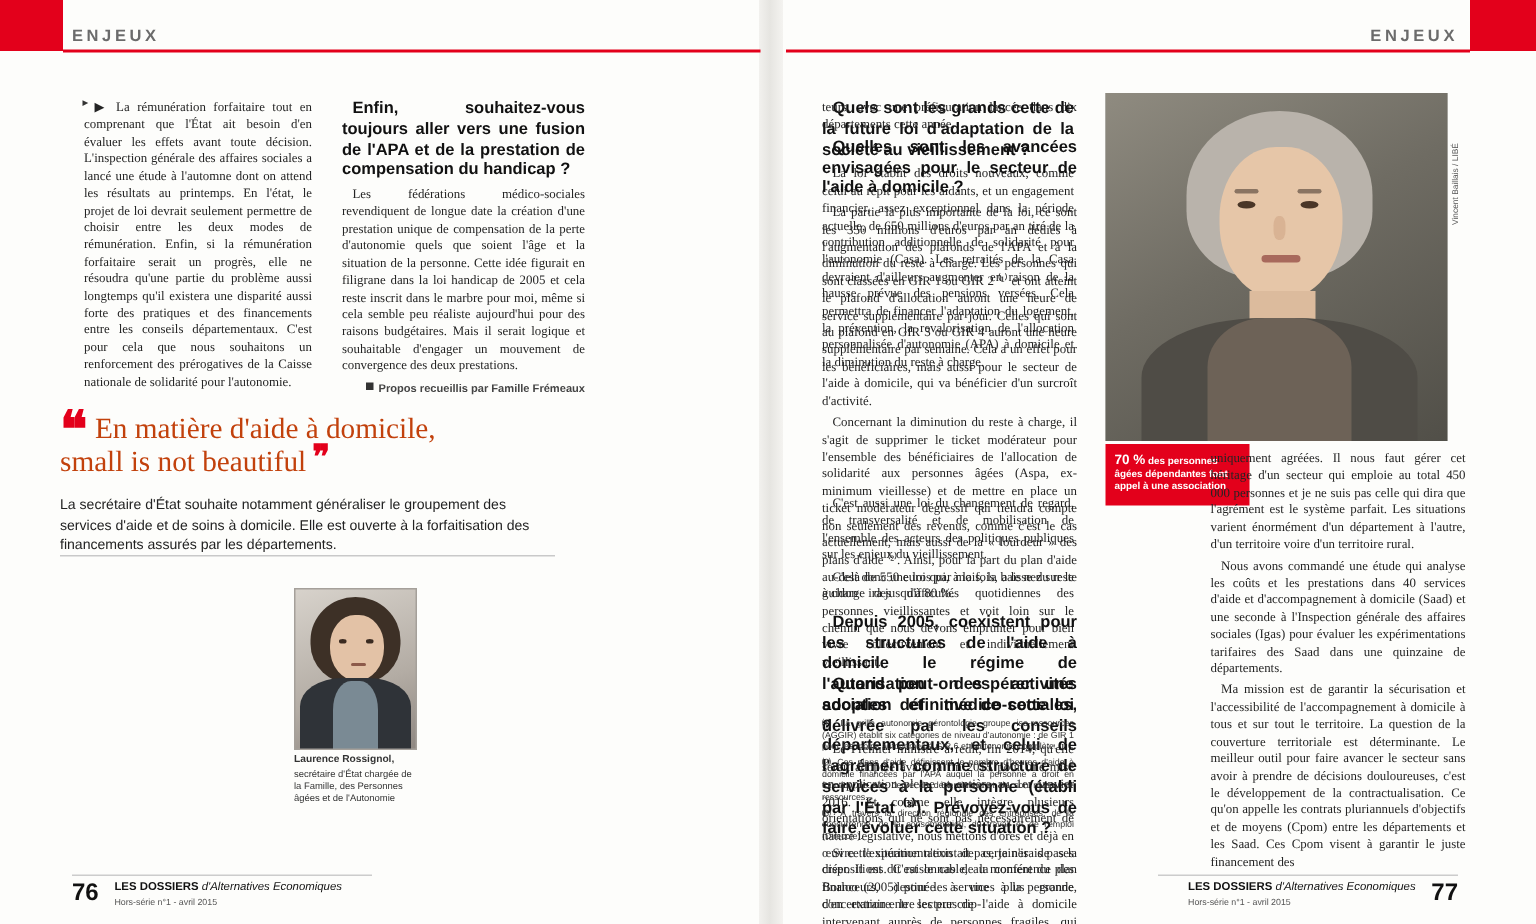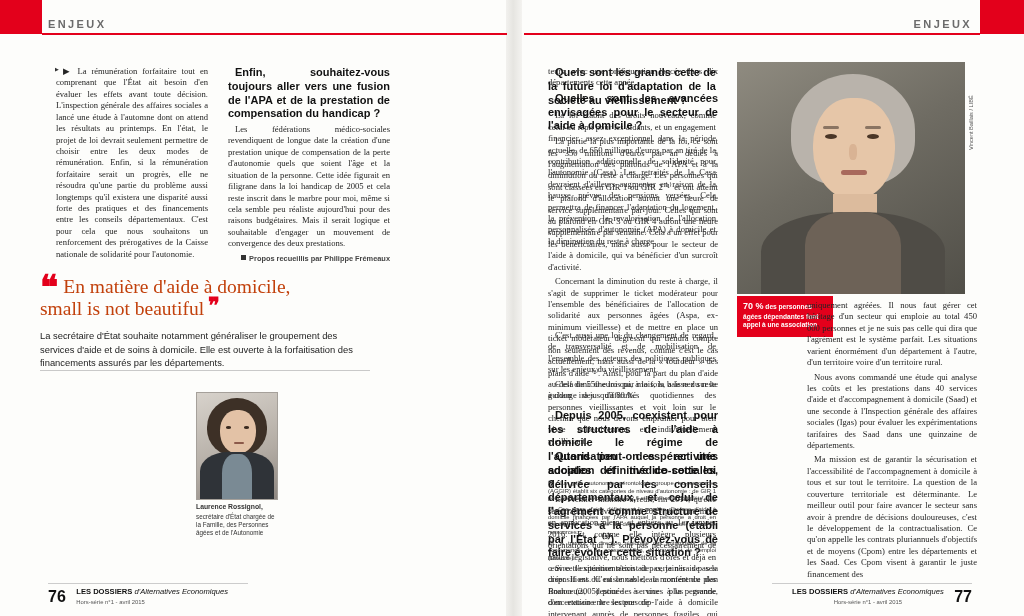--- a/index.html
+++ b/index.html
@@ -101,21 +101,21 @@
 
   
   #r1{position:absolute;left:548px;top:480px;width:168px;font-size:5.9px;line-height:1.3;
       text-align:justify;color:#333;font-family:"Liberation Sans",sans-serif;}
   #r1 p{margin:0 0 3px 0;text-indent:0;}
   #c6{left:807px;top:300px;width:170px;}
 
   
   .footer{position:absolute;bottom:12px;font-family:"Liberation Sans",sans-serif;}
   .fol-left{left:48px;bottom:10px;}
-  .fol-right{right:52px;bottom:10px;text-align:center;}
+  .fol-right{right:52px;bottom:10px;text-align:left;}
   .pg{font-size:16px;font-weight:700;color:#111;display:inline-block;vertical-align:middle;}
   .ftxt{display:inline-block;vertical-align:middle;margin-left:6px;font-size:7.6px;line-height:1.25;color:#111;}
   .ftxt .l1{font-weight:700;}
   .ftxt .l1 .alt{font-weight:400;font-style:italic;}
   .ftxt .l2{font-size:5.9px;color:#555;}
   .fol-right .ftxt{margin-left:0;margin-right:6px;}
 
   .footrule-l{position:absolute;left:48px;bottom:32px;width:200px;height:1px;background:#ccc;}
   .footrule-r{position:absolute;right:52px;bottom:32px;width:200px;height:1px;background:#ccc;}
 </style>
@@ -133,21 +133,21 @@
   <div class="hdr hdr-l">ENJEUX</div>
   <div class="hdr hdr-r">ENJEUX</div>
 
   <div class="col" id="c1">
     <p class="arrow-li">▶ La rémunération forfaitaire tout en comprenant que l'État ait besoin d'en évaluer les effets avant toute décision. L'inspection générale des affaires sociales a lancé une étude à l'automne dont on attend les résultats au printemps. En l'état, le projet de loi devrait seulement permettre de choisir entre les deux modes de rémunération. Enfin, si la rémunération forfaitaire serait un progrès, elle ne résoudra qu'une partie du problème aussi longtemps qu'il existera une disparité aussi forte des pratiques et des financements entre les conseils départementaux. C'est pour cela que nous souhaitons un renforcement des prérogatives de la Caisse nationale de solidarité pour l'autonomie.</p>
   </div>
 
   <div class="col" id="c2">
     <p class="subhead">Enfin, souhaitez-vous toujours aller vers une fusion de l'APA et de la prestation de compensation du handicap ?</p>
     <p>Les fédérations médico-sociales revendiquent de longue date la création d'une prestation unique de compensation de la perte d'autonomie quels que soient l'âge et la situation de la personne. Cette idée figurait en filigrane dans la loi handicap de 2005 et cela reste inscrit dans le marbre pour moi, même si cela semble peu réaliste aujourd'hui pour des raisons budgétaires. Mais il serait logique et souhaitable d'engager un mouvement de convergence des deux prestations.</p>
-    <div class="byline"><span class="sq"></span><span>Propos recueillis par Philippe Frémeaux</span></div>
+    <div class="byline"><span class="sq"></span><span>Propos recueillis par Famille Frémeaux</span></div>
   </div>
 
   <div class="quoteblock">
     <span class="quotemark">❝</span><span class="bigtitle">En matière d'aide à domicile,</span><br>
     <span class="bigtitle it">small is not beautiful</span><span class="quotemark close">❞</span>
     <div class="deck">La secrétaire d'État souhaite notamment généraliser le groupement des services d'aide et de soins à domicile. Elle est ouverte à la forfaitisation des financements assurés par les départements.</div>
   </div>
   <div class="hairline"></div>
 
   <div class="col" id="c3">

